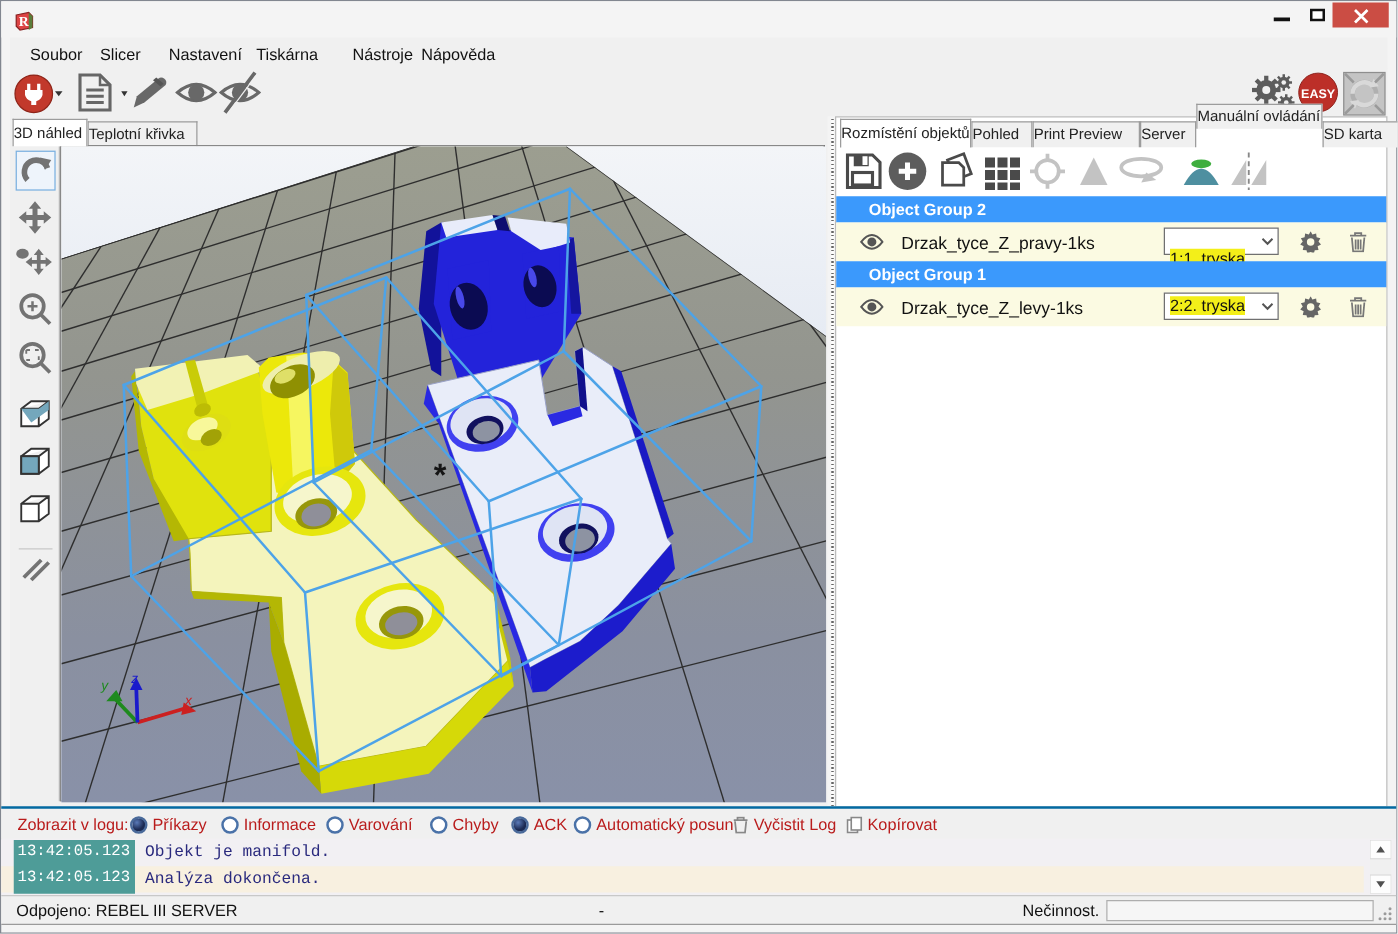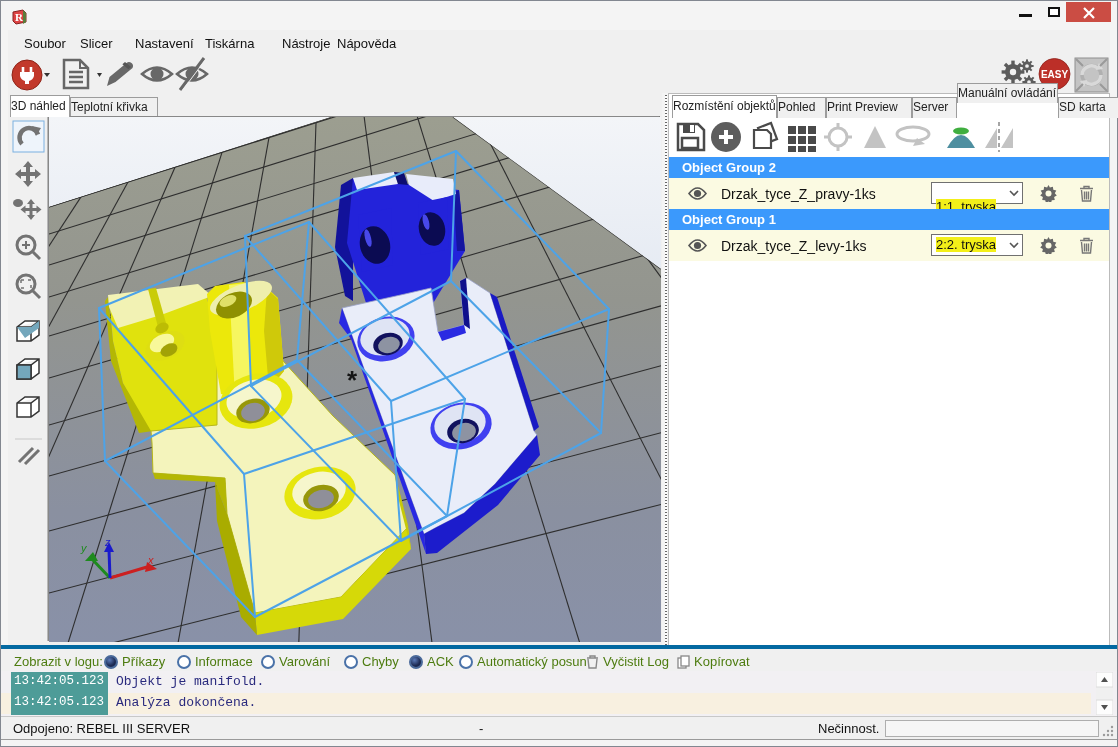--- a/index.html
+++ b/index.html
@@ -14,26 +14,26 @@
 .menubar span{position:absolute;top:6px}
 .toolbar{position:absolute;left:8px;top:55px;width:1102px;height:38px;background:#f0f0f0}
 .lpanel{position:absolute;left:8px;top:93px;width:654px;height:552px;background:#f0f0f0}
 .tab{position:absolute;font-size:12px;color:#222;background:#f0f0f0;border:1px solid #9c9c9c;border-bottom:none;white-space:nowrap;overflow:hidden}
 .tab.active{background:#fff;z-index:2}
 .vtools{position:absolute;left:9px;top:117px;width:39px;height:524px;background:#f0f0f0;border-right:1px solid #b8b8b8}
 .view3d{position:absolute;left:48px;top:116px;width:612px;height:525px;border:1px solid #888;border-right:1px solid #666}
 .splitter{position:absolute;left:665px;top:95px;width:2px;height:550px;background:repeating-linear-gradient(0deg,#666 0 1px,#fdfdfd 1px 3px)}
 .rpanel{position:absolute;left:668px;top:93px;width:442px;height:553px;background:#fff;border:1px solid #bbb}
 .ricons{position:absolute;left:670px;top:118px;width:438px;height:38px;background:#fff}
-.grouphdr{position:absolute;left:669px;width:440px;height:21px;background:#3b99fc;color:#fff;font-weight:bold;font-size:13px;padding:3px 0 0 13px}
+.grouphdr{position:absolute;left:669px;width:440px;height:21px;background:#3b99fc;color:#fff;font-weight:bold;font-size:13px;padding:3px 0 0 26px}
 .objrow{position:absolute;left:669px;width:440px;height:31px;background:#fbfae2;font-size:14px;color:#111}
 .combo{position:absolute;left:262px;top:4px;width:92px;height:22px;background:#fff;border:1px solid #707070;font-size:13px}
 .combo .hl{background:#f3ef19}
 .combo .arr{position:absolute;right:3px;top:4px;font-size:11px;color:#444}
-.logbar{position:absolute;left:1px;top:645px;width:1116px;height:26px;background:#f0f0f0;border-top:4px solid #0369a1;font-size:13px;color:#4d7c0f}
+.logbar{position:absolute;left:1px;top:645px;width:1116px;height:26px;background:#f0f0f0;border-top:2px solid #0369a1;font-size:13px;color:#b91c1c}
 .logbar .it{position:absolute;top:5px}
 .radio{display:inline-block;width:14px;height:14px;border-radius:50%;border:2px solid #4a72a8;background:#fff;vertical-align:-3px;margin-right:4px}
 .radio.on{background:radial-gradient(circle at 35% 30%,#5a7ab8 0%,#1c2a52 60%);border-color:#4a6a9a}
 .logarea{position:absolute;left:1px;top:671px;width:1116px;height:45px;background:#f2f0f3;font-family:"Liberation Mono",monospace;font-size:13px}
 .lrow1{position:absolute;left:0;top:1px;width:1090px;height:21px;background:#f2f0f3}
 .lrow2{position:absolute;left:0;top:22px;width:1090px;height:21px;background:#f8f0e0}
 .tsblock{position:absolute;left:10px;top:1px;width:97px;height:43px;background:#4e9c98}
 .ts{position:absolute;left:13px;color:#fff;width:120px;font-size:12.5px}
 .msg{position:absolute;left:115px;color:#2a2a7e}
 .statusbar{position:absolute;left:1px;top:716px;width:1116px;height:24px;background:#f0f0f0;border-top:1px solid #c8c8c8;border-bottom:1px solid #9a9a9a;font-size:13px;color:#111}

